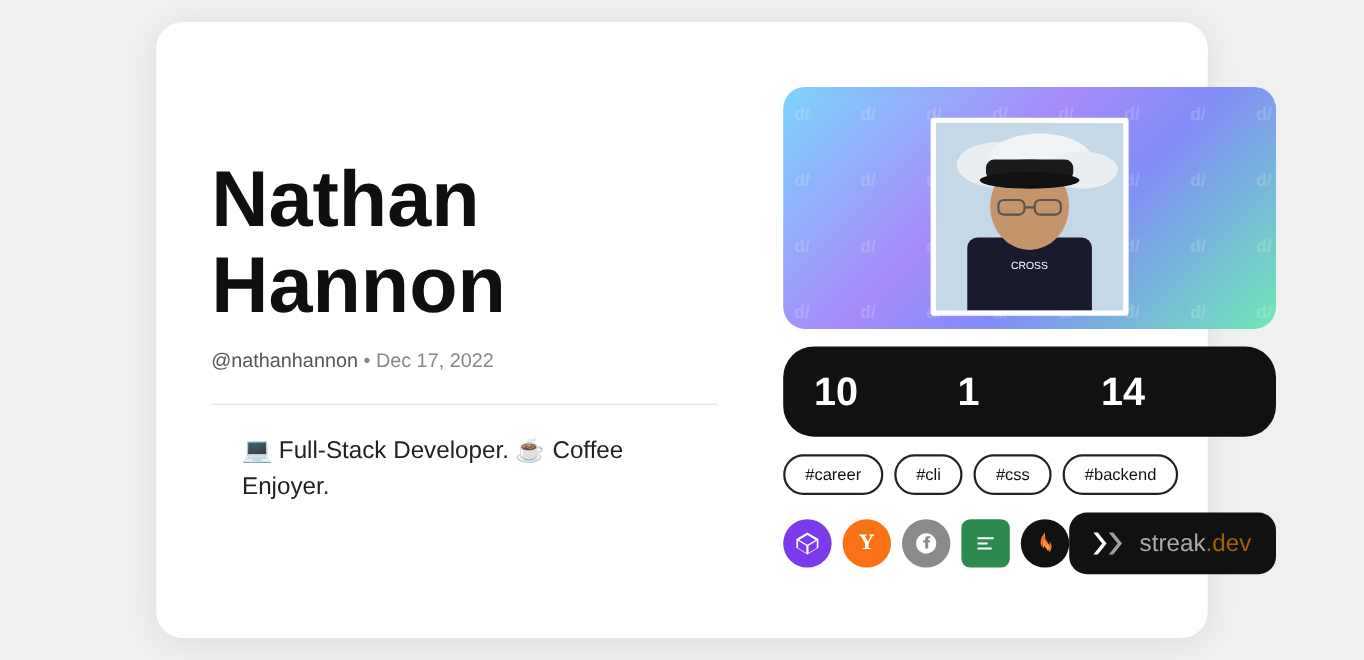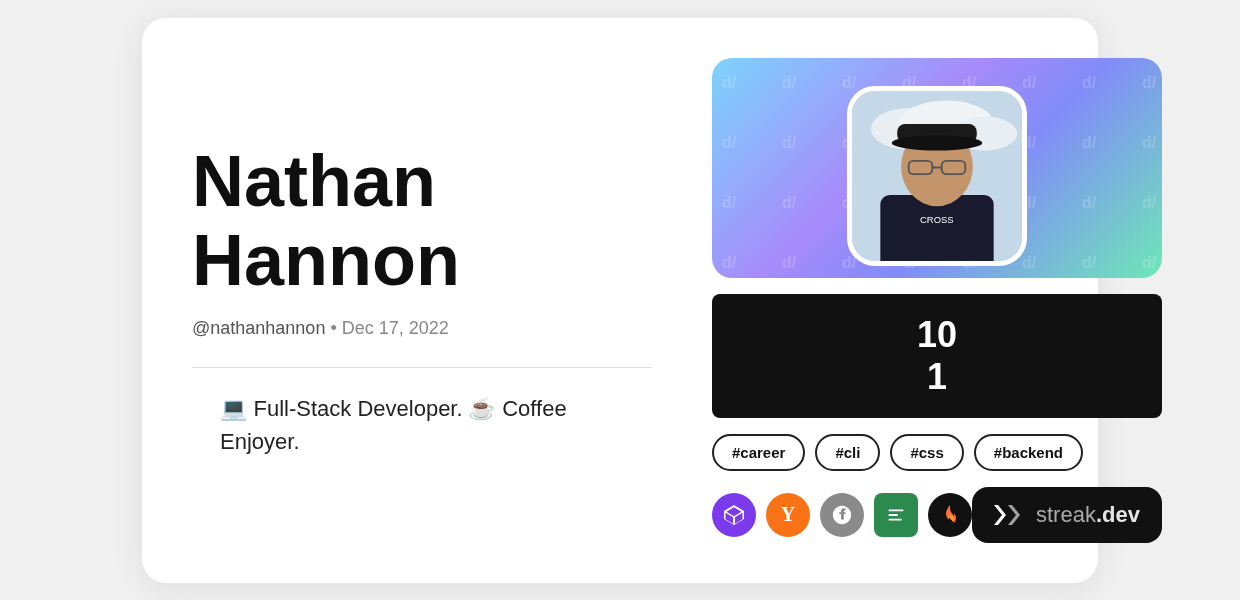--- a/index.html
+++ b/index.html
@@ -76,37 +76,35 @@
     .avatar-container {
       position: relative;
       z-index: 2;
       display: flex;
       justify-content: center;
       padding-bottom: 0;
     }
     .avatar {
       width: 180px;
       height: 180px;
-      border-radius: 28px;
+      border-radius: 3px;
       border: 5px solid white;
       background: linear-gradient(135deg, #b0c4de, #d0e8f0, #c8dde8);
       display: flex;
       align-items: center;
       justify-content: center;
       overflow: hidden;
       position: relative;
     }
     .stats-bar {
       background: #111111;
-      border-radius: 8px;
+      border-radius: 28px;
       padding: 20px 28px;
       display: flex;
-      align-items: center;
       gap: 0;
-      flex-direction: column;
     }
     .stat-item {
       flex: 1;
       display: flex;
       flex-direction: column;
       gap: 8px;
     }
     .stat-value {
       font-size: 36px;
       font-weight: 800;
@@ -135,21 +133,21 @@
     .tags-row {
       display: flex;
       gap: 10px;
       flex-wrap: wrap;
     }
     .tag {
       border: 2px solid #222;
       border-radius: 999px;
       padding: 8px 18px;
       font-size: 15px;
-      font-weight: 700;
+      font-weight: 400;
       color: #111;
       background: #fff;
     }
     .bottom-row {
       display: flex;
       align-items: center;
       justify-content: space-between;
     }
     .source-icons {
       display: flex;
@@ -260,20 +258,21 @@
     <div class="stats-bar">
       <div class="stat-item">
         <span class="stat-value">10</span>
       </div>
 
       <div class="stat-item">
         <span class="stat-value">1</span>
       </div>
 
       <div class="stat-item">
+        <span class="stat-value">14</span>
       </div>
     </div>
 
     <div class="tags-row">
       <span class="tag">#career</span>
       <span class="tag">#cli</span>
       <span class="tag">#css</span>
       <span class="tag">#backend</span>
     </div>
 
@@ -311,18 +310,18 @@
       </div>
 
       <div class="daily-dev-logo">
         <div class="dd-icon">
           <svg width="32" height="28" viewBox="0 0 32 28" fill="none">
             <path d="M4 4L12 14L4 24H0L8 14L0 4H4Z" fill="white"></path>
             <path d="M14 4L22 14L14 24H18L26 14L18 4H14Z" fill="white" opacity="0.6"></path>
           </svg>
         </div>
         <span class="daily-dev-logo-text">
-          <span>streak</span><span style="color:#e5e5e5;font-weight:700;">.dev</span>
+          <span>streak</span><span style="color:#a16207;font-weight:400;">.dev</span>
         </span>
       </div>
     </div>
   </div>
 </div>
 
 </body></html>

